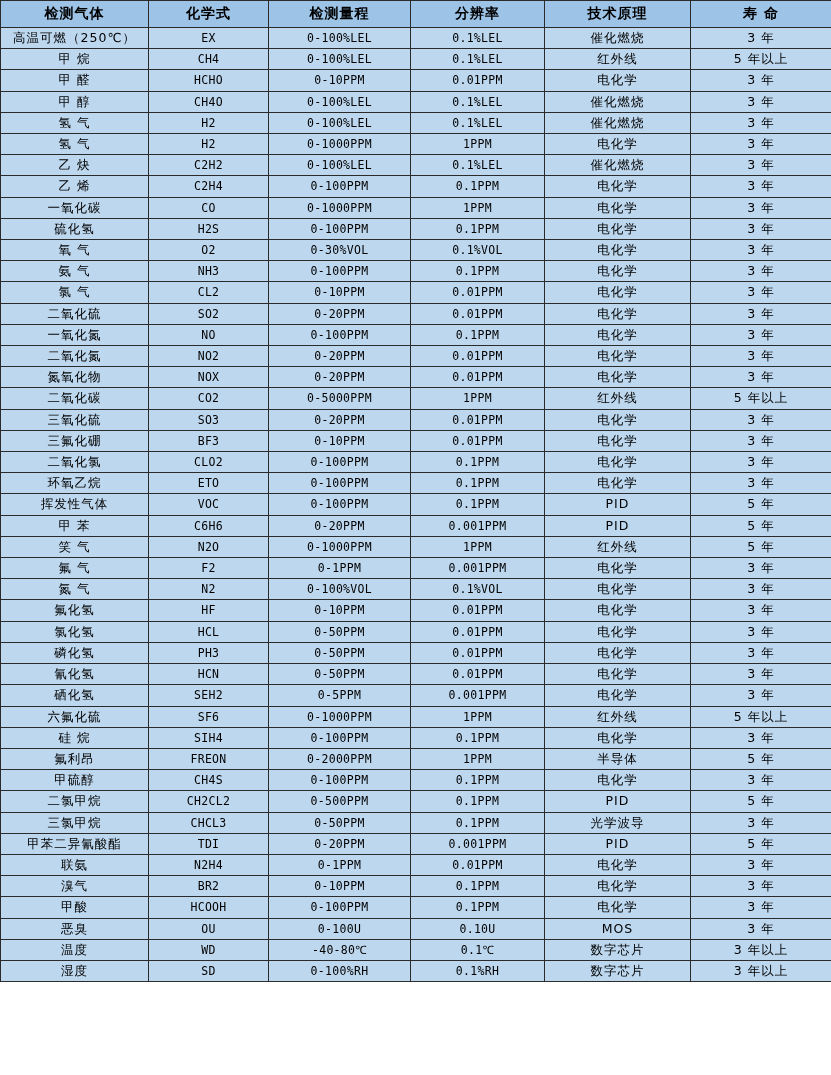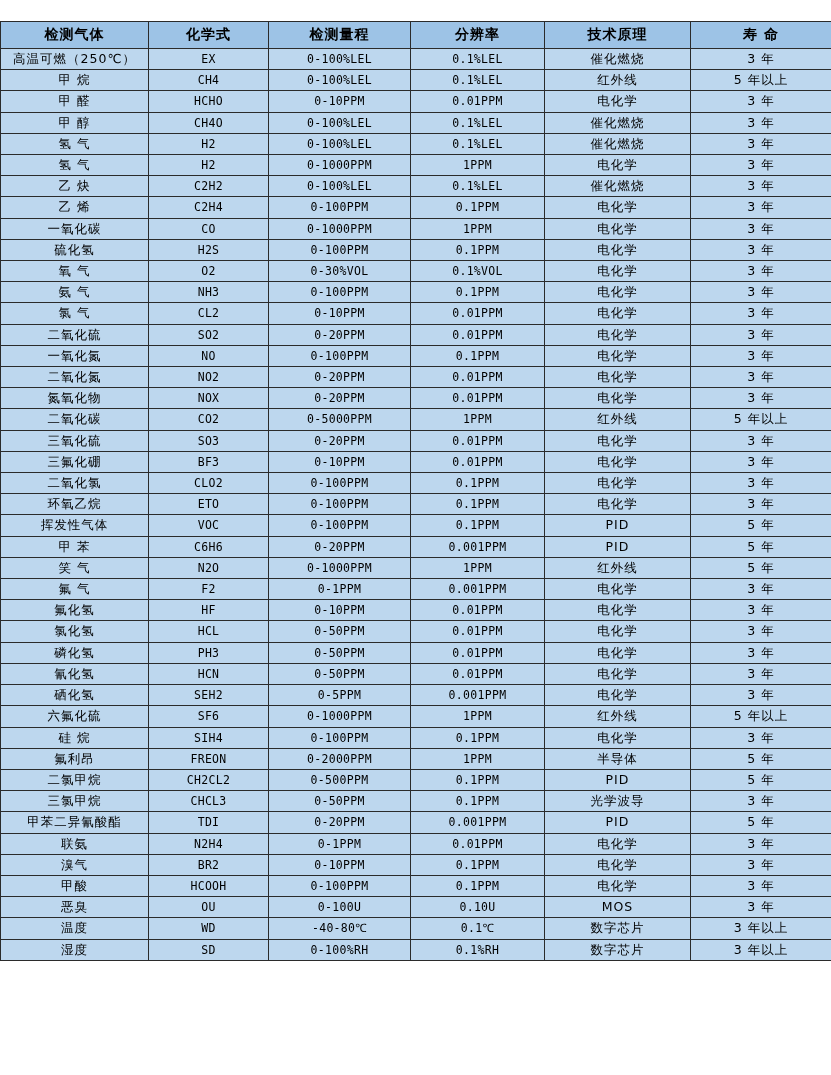--- a/index.html
+++ b/index.html
@@ -14,21 +14,20 @@
     width: 831px;
     height: 1075px;
     box-sizing: border-box;
     background: #ffffff;
     overflow: hidden;
   }
   table.gas-table {
     border-collapse: collapse;
     width: 831px;
     table-layout: fixed;
-    margin-top: 21px;
   }
   table.gas-table td, table.gas-table th {
     border: 1px solid #2b2b2b;
     text-align: center;
     vertical-align: middle;
     color: #000000;
     padding: 0;
     overflow: hidden;
     white-space: nowrap;
   }
@@ -292,20 +291,28 @@
         </tr>
         <tr>
           <td class="cn">氟 气</td>
           <td class="mono">F2</td>
           <td class="mono">0-1PPM</td>
           <td class="mono">0.001PPM</td>
           <td class="cn">电化学</td>
           <td class="cn">3 年</td>
         </tr>
         <tr>
+          <td class="cn">氮 气</td>
+          <td class="mono">N2</td>
+          <td class="mono">0-100%VOL</td>
+          <td class="mono">0.1%VOL</td>
+          <td class="cn">电化学</td>
+          <td class="cn">3 年</td>
+        </tr>
+        <tr>
           <td class="cn">氟化氢</td>
           <td class="mono">HF</td>
           <td class="mono">0-10PPM</td>
           <td class="mono">0.01PPM</td>
           <td class="cn">电化学</td>
           <td class="cn">3 年</td>
         </tr>
         <tr>
           <td class="cn">氯化氢</td>
           <td class="mono">HCL</td>
@@ -354,20 +361,28 @@
           <td class="cn">电化学</td>
           <td class="cn">3 年</td>
         </tr>
         <tr>
           <td class="cn">氟利昂</td>
           <td class="mono">FREON</td>
           <td class="mono">0-2000PPM</td>
           <td class="mono">1PPM</td>
           <td class="cn">半导体</td>
           <td class="cn">5 年</td>
+        </tr>
+        <tr>
+          <td class="cn">甲硫醇</td>
+          <td class="mono">CH4S</td>
+          <td class="mono">0-100PPM</td>
+          <td class="mono">0.1PPM</td>
+          <td class="cn">电化学</td>
+          <td class="cn">3 年</td>
         </tr>
         <tr>
           <td class="cn">二氯甲烷</td>
           <td class="mono">CH2CL2</td>
           <td class="mono">0-500PPM</td>
           <td class="mono">0.1PPM</td>
           <td class="cn">PID</td>
           <td class="cn">5 年</td>
         </tr>
         <tr>

